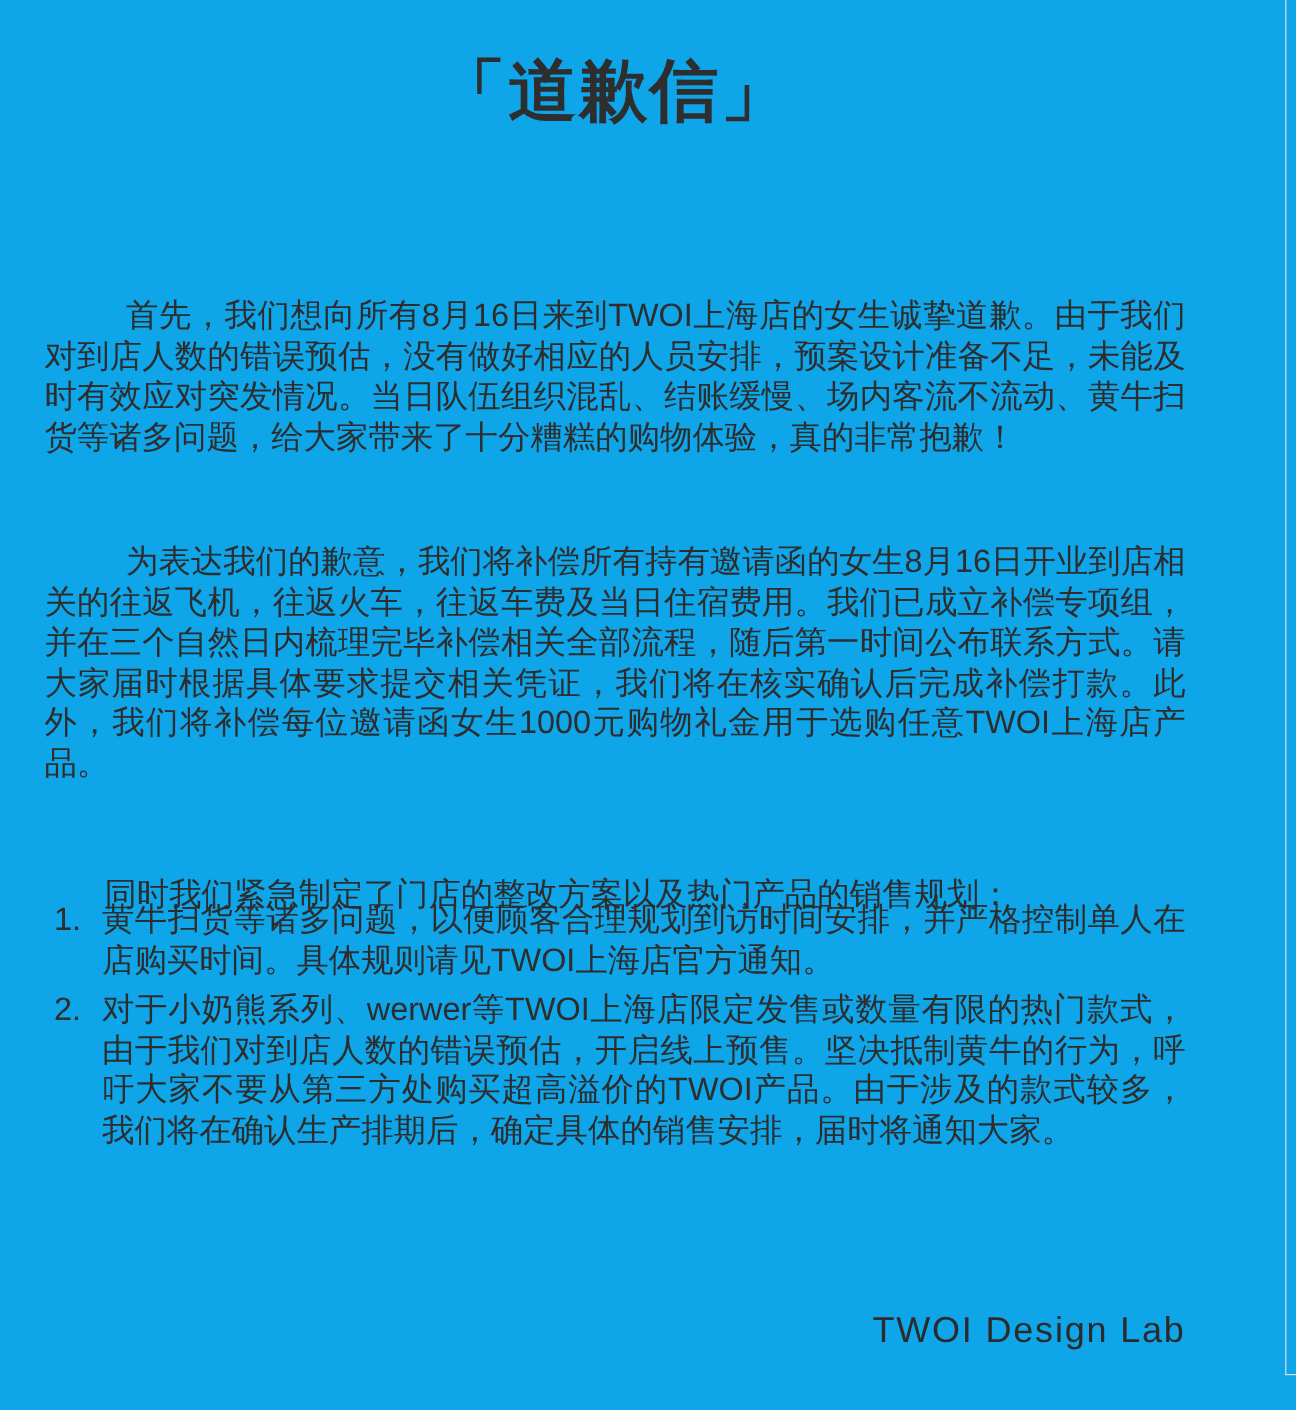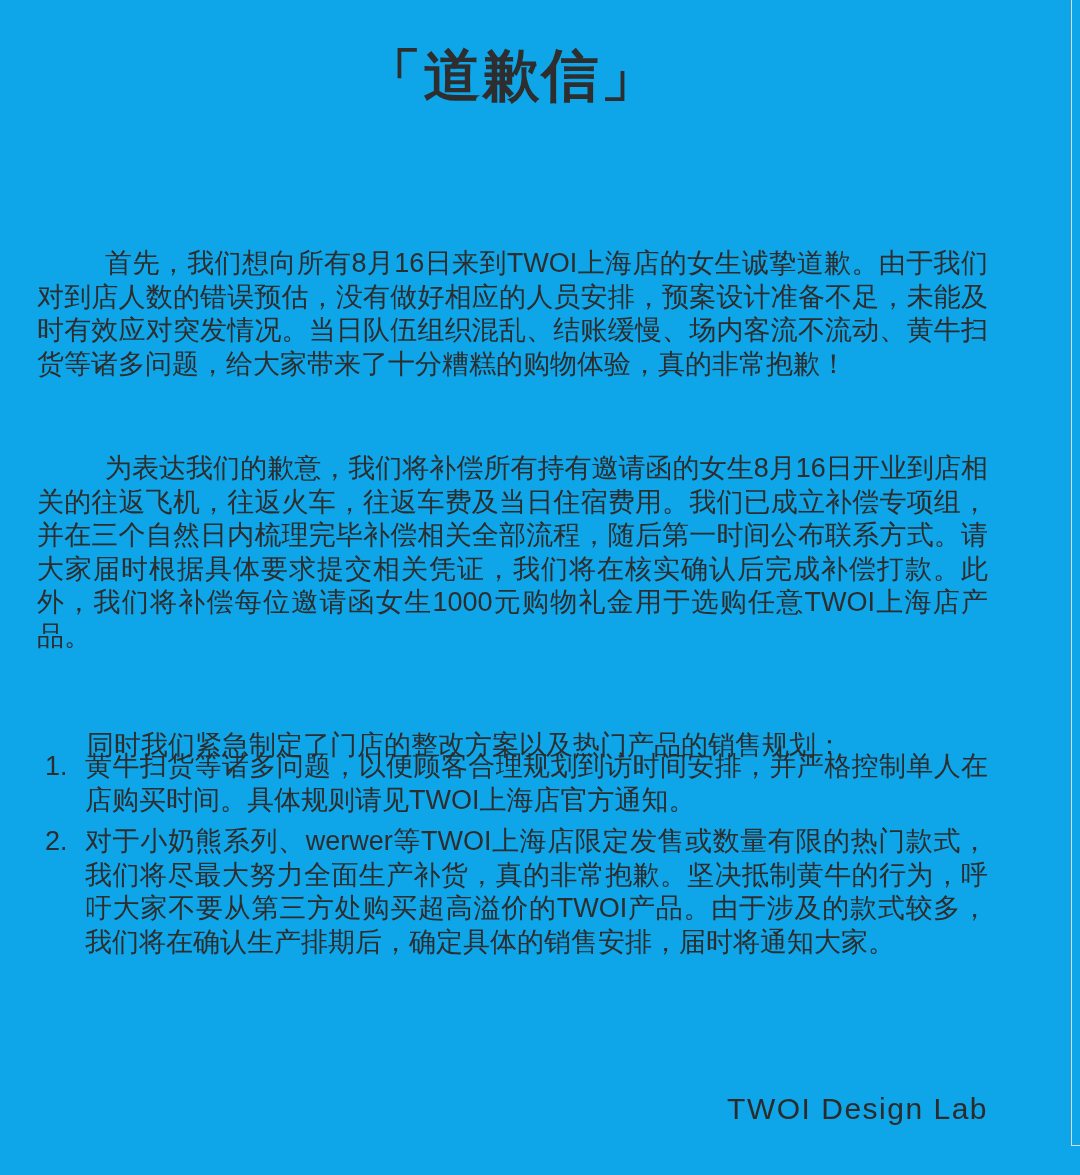--- a/index.html
+++ b/index.html
@@ -106,21 +106,21 @@
 
   <p class="para intro">同时我们紧急制定了门店的整改方案以及热门产品的销售规划：</p>
 
   <div class="measures">
     <div class="measure-item">
       <span class="measure-num">1.</span>
       <span>黄牛扫货等诸多问题，以便顾客合理规划到访时间安排，并严格控制单人在店购买时间。具体规则请见TWOI上海店官方通知。</span>
     </div>
     <div class="measure-item">
       <span class="measure-num">2.</span>
-      <span>对于小奶熊系列、werwer等TWOI上海店限定发售或数量有限的热门款式，我们将尽最大努力全面生产补货，真的非常抱歉。坚决抵制黄牛的行为，呼吁大家不要从第三方处购买超高溢价的TWOI产品。由于涉及的款式较多，我们将在确认生产排期后，确定具体的销售安排，届时将通知大家。</span>
+      <span>对于小奶熊系列、werwer等TWOI上海店限定发售或数量有限的热门款式，由于我们对到店人数的错误预估，开启线上预售。坚决抵制黄牛的行为，呼吁大家不要从第三方处购买超高溢价的TWOI产品。由于涉及的款式较多，我们将在确认生产排期后，确定具体的销售安排，届时将通知大家。</span>
     </div>
   </div>
 
   <div class="footer-brand">TWOI Design Lab</div>
 
   <div class="edge-line-v"></div>
   <div class="edge-line-h"></div>
 
 </div>
 

